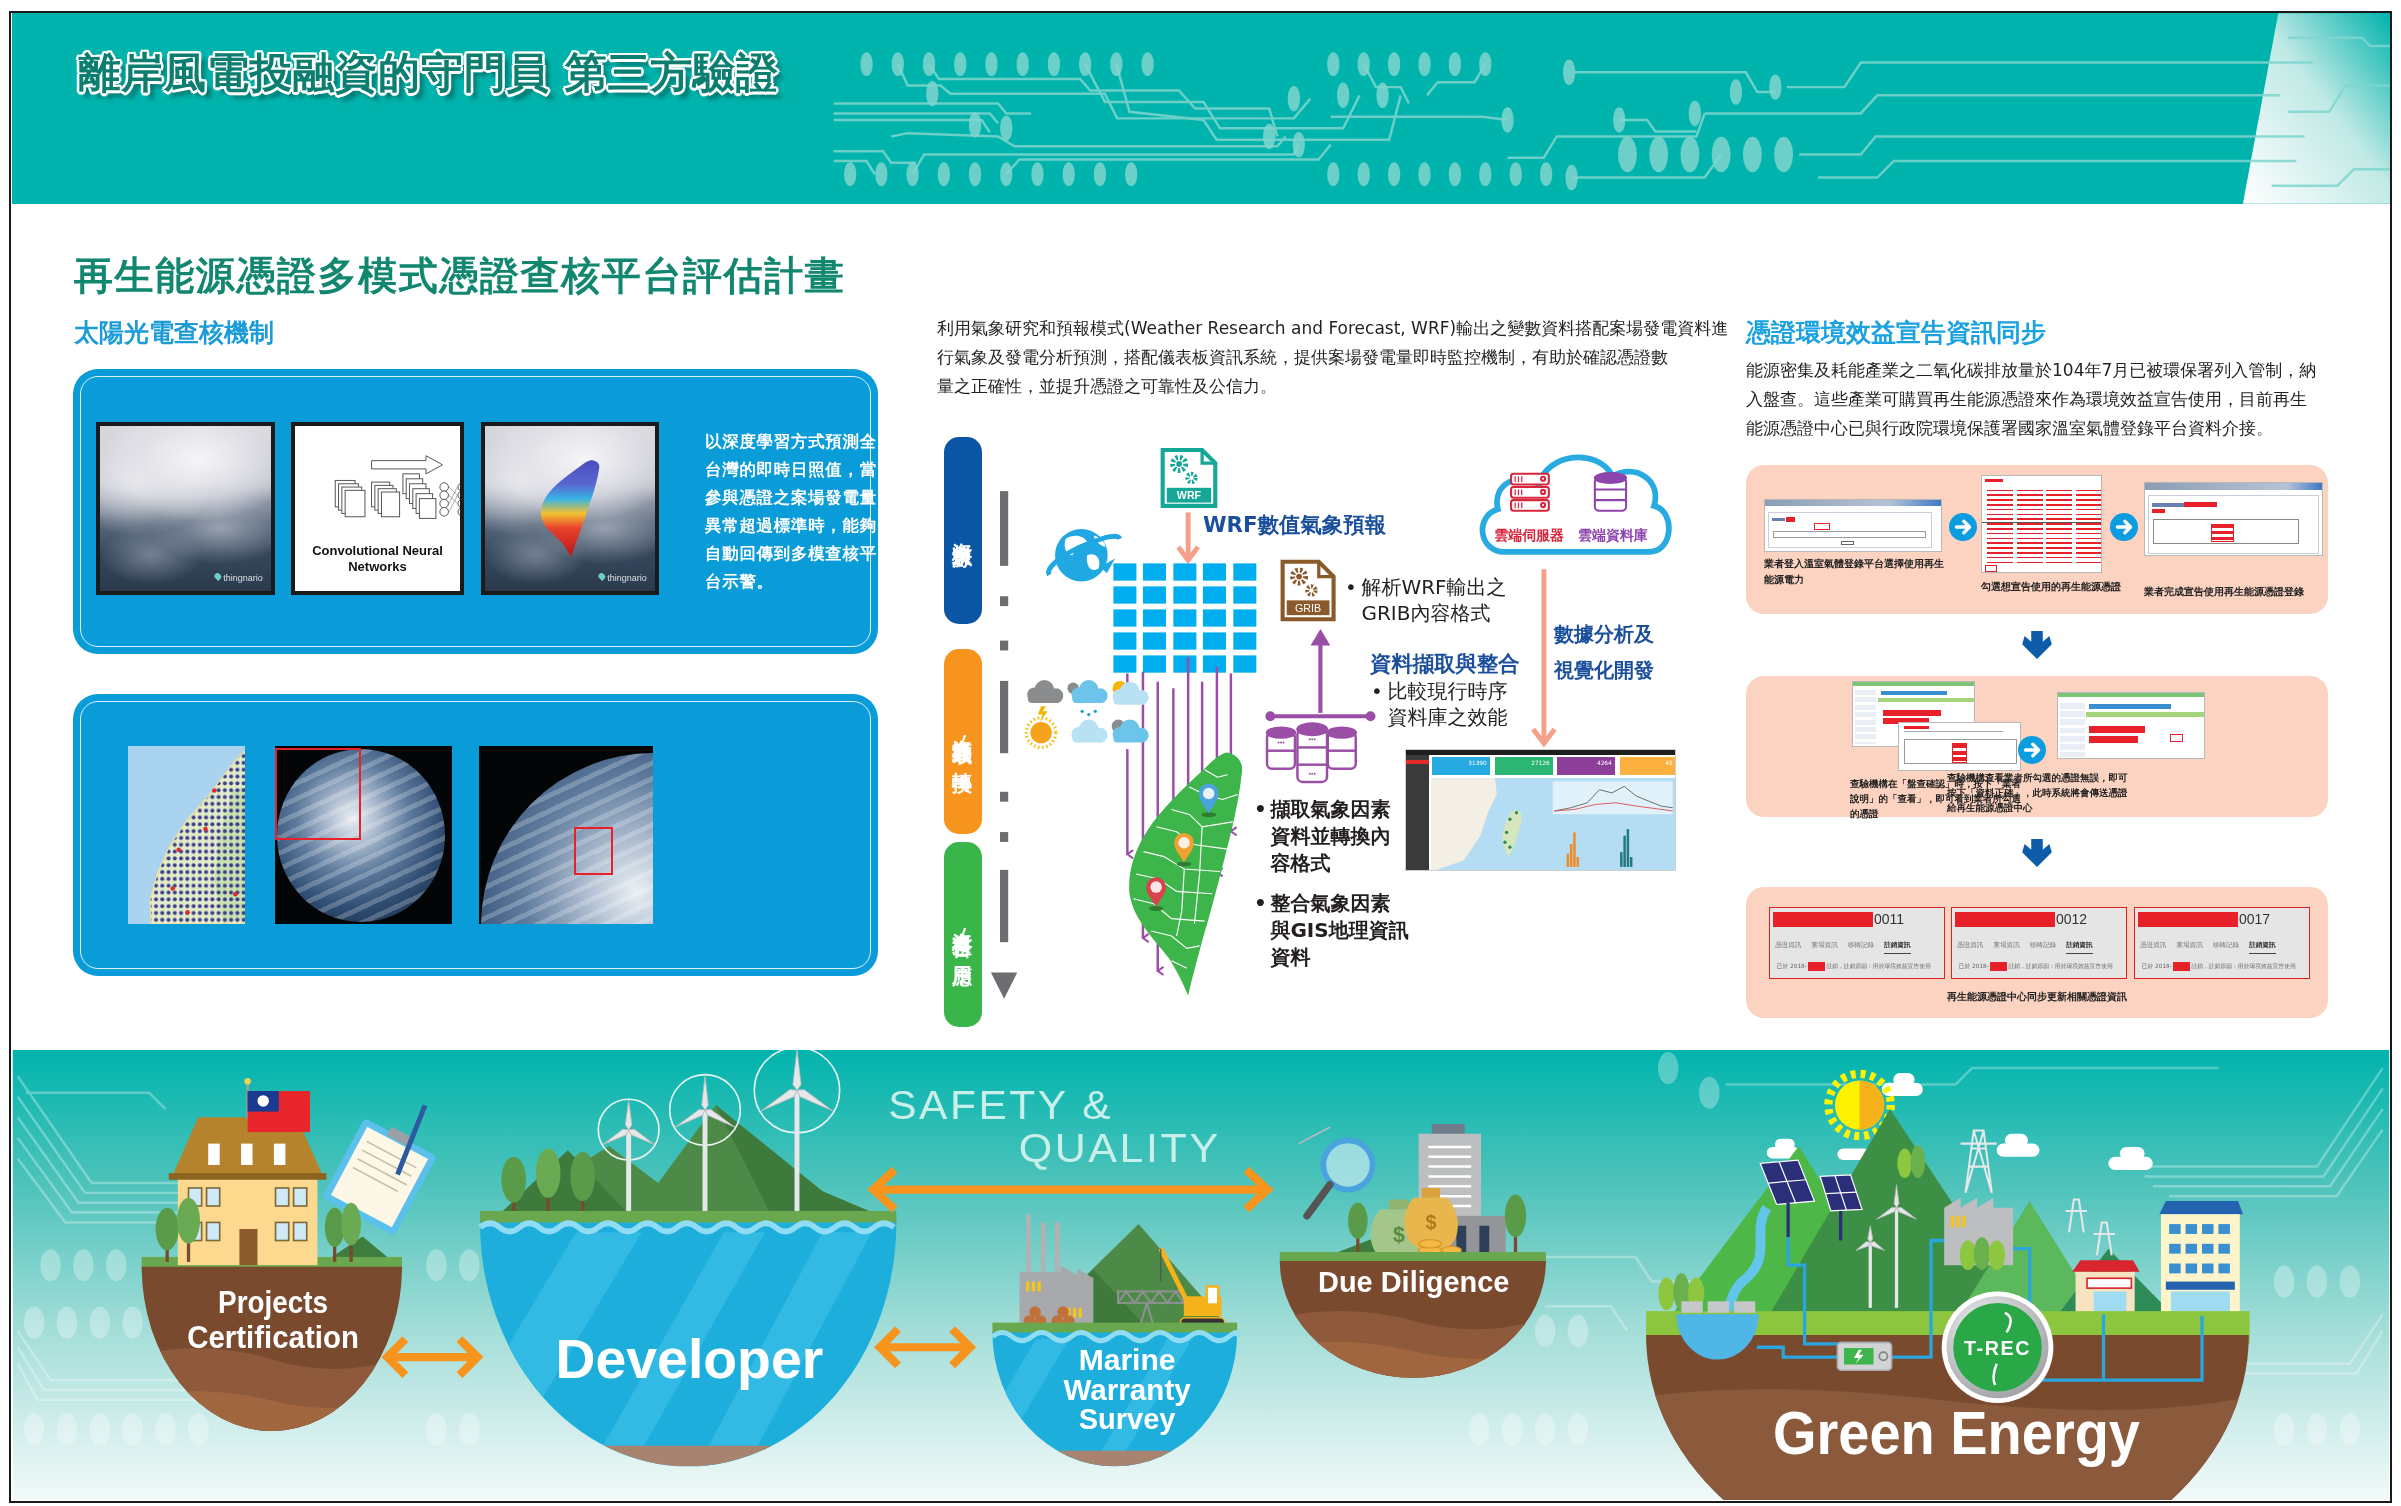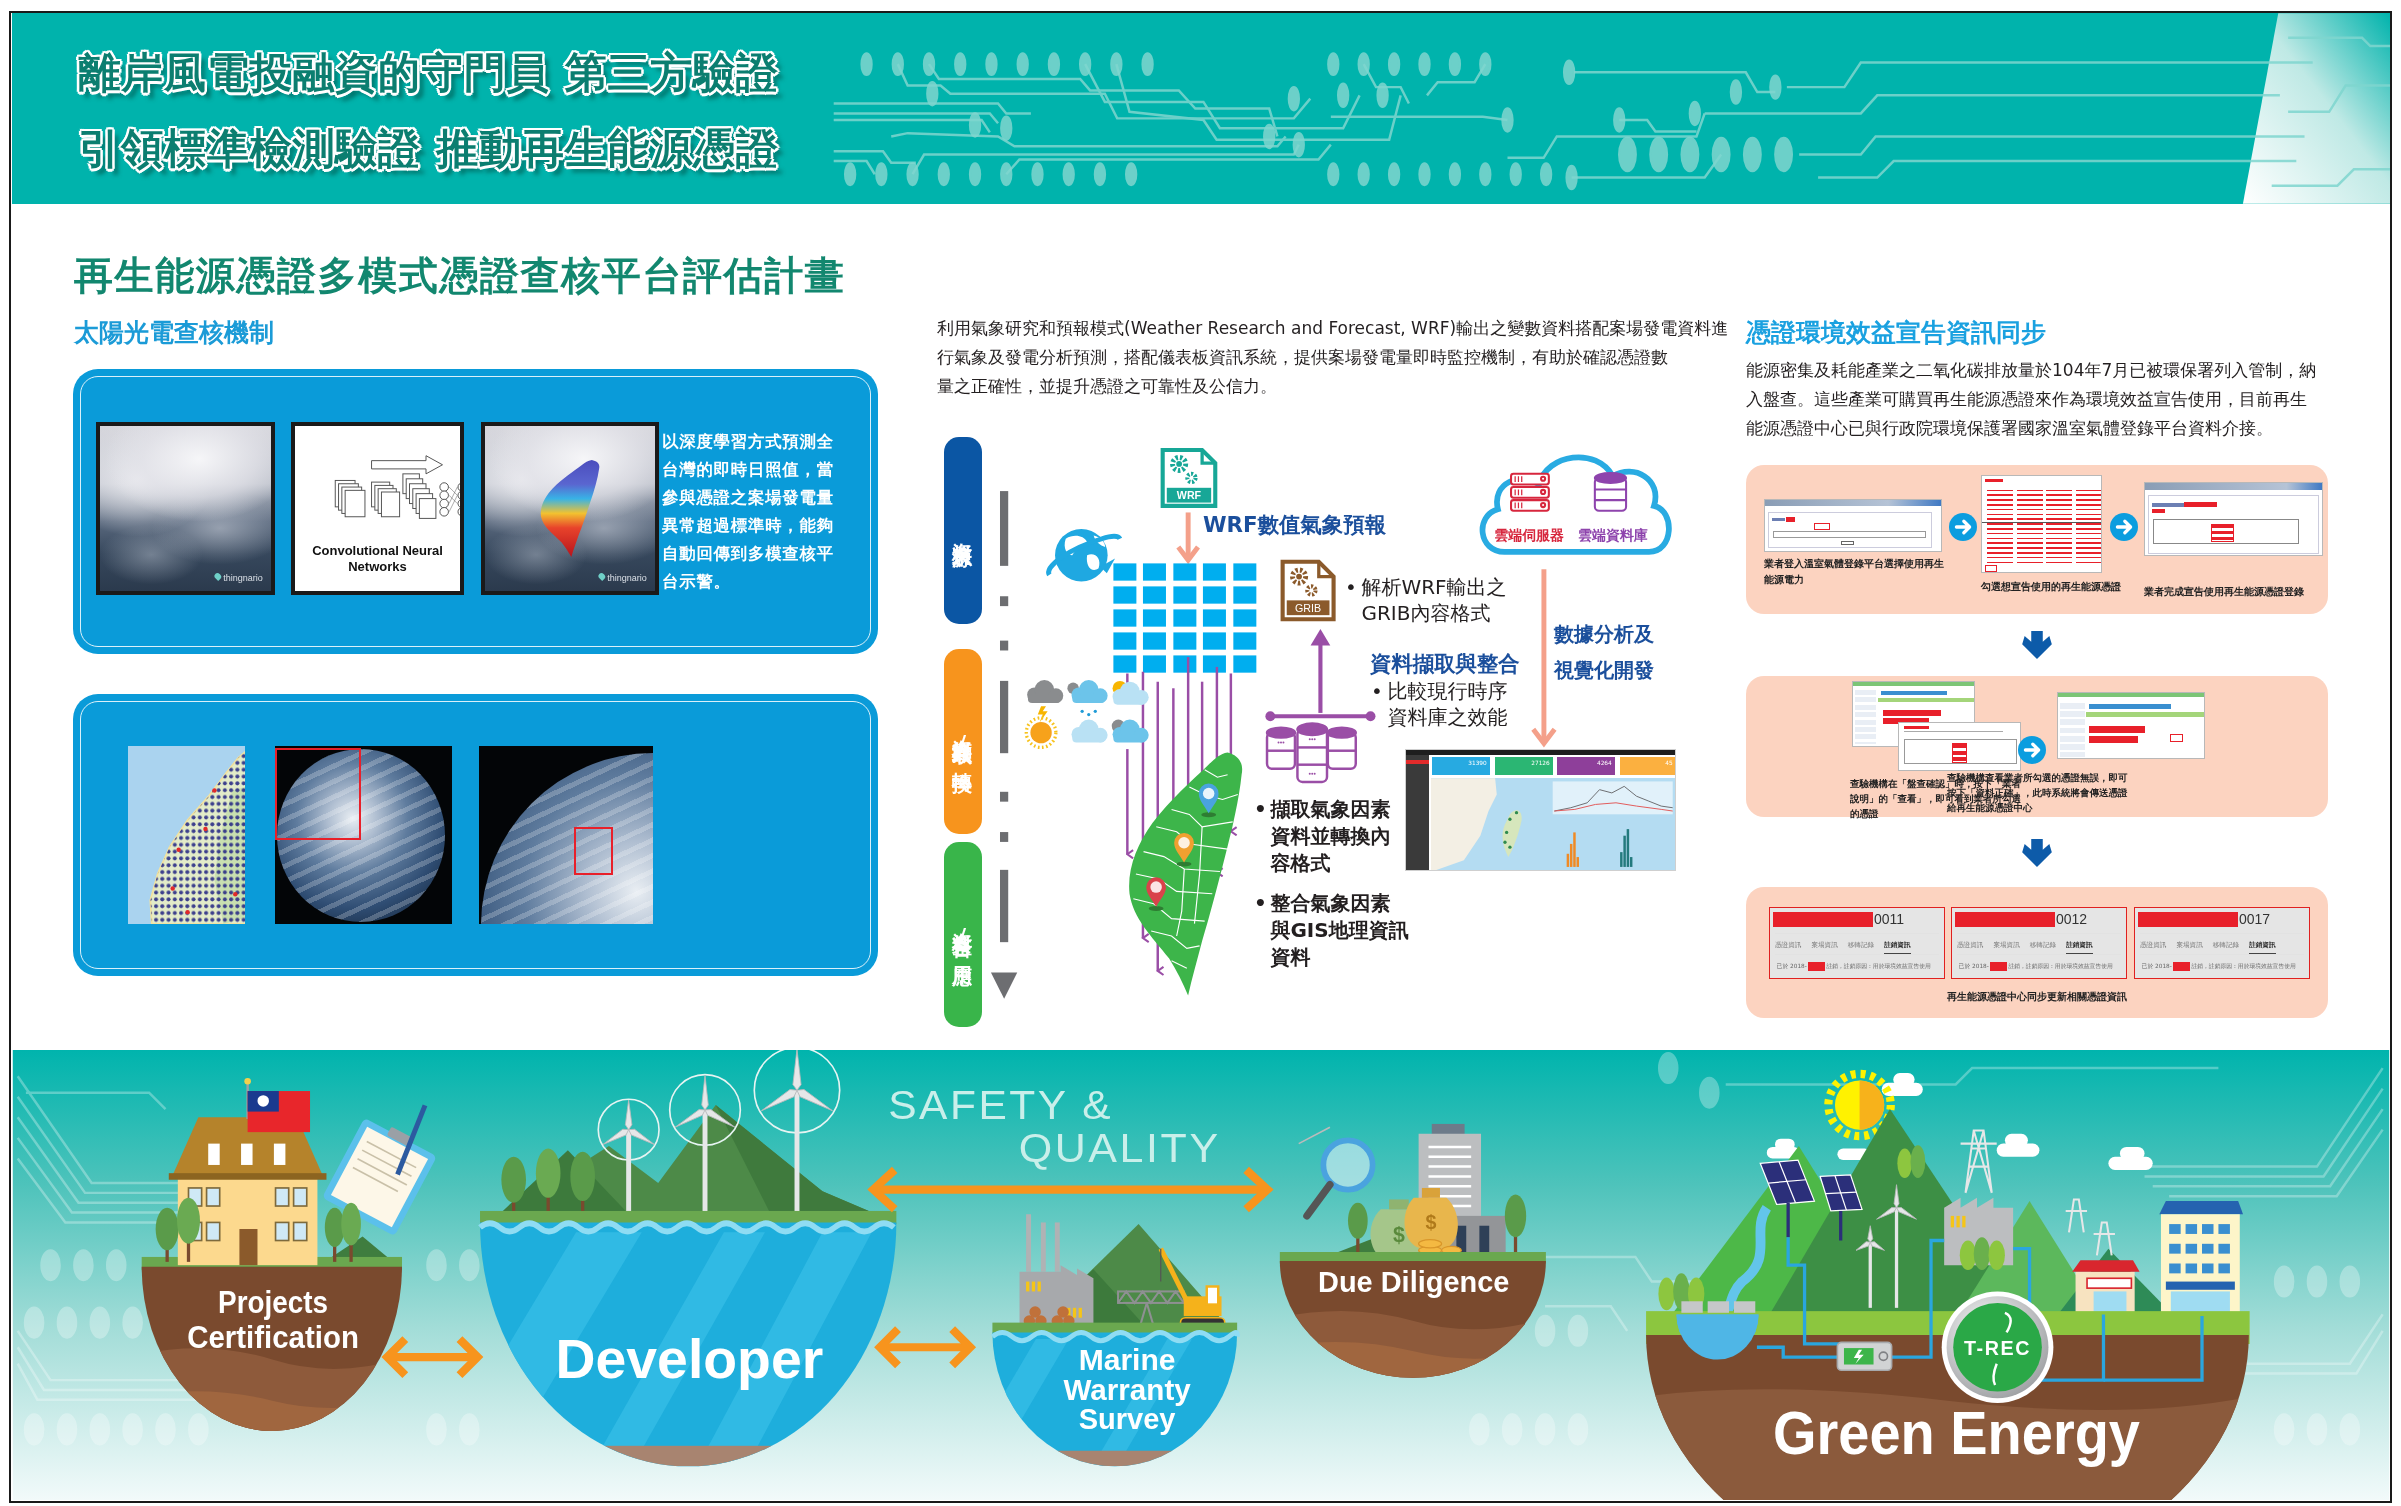--- a/index.html
+++ b/index.html
@@ -12,21 +12,21 @@
 .hdr-title{position:absolute;left:67px;font-size:42px;font-weight:bold;line-height:49px;color:#0b7e70;letter-spacing:0.8px;white-space:pre;
  text-shadow:2.5px 0 0 #fff,-2.5px 0 0 #fff,0 2.5px 0 #fff,0 -2.5px 0 #fff,1.6px 1.6px 0 #fff,-1.6px -1.6px 0 #fff,1.6px -1.6px 0 #fff,-1.6px 1.6px 0 #fff,5.8px 5.8px 4.1px rgba(0,70,60,0.6);}
 .hdr-title.l1{top:35px;}
 .hdr-title.l2{top:111px;}
 #page-title{left:74px;top:249px;font-size:39px;font-weight:bold;color:#12876f;white-space:pre;letter-spacing:1.6px;}
 .sec-heading{position:absolute;font-size:25px;font-weight:bold;color:#1b9bd7;white-space:pre;}
 .panel{position:absolute;left:73px;width:805px;background:#0a9bd9;border-radius:25px;}
 .panel::before{content:"";position:absolute;left:7.4px;top:7.4px;right:7.4px;bottom:7.4px;border:1.6px solid rgba(255,255,255,0.85);border-radius:18px;}
 .ph{position:absolute;overflow:hidden;padding-left:32px;}
 .ph.bordered{border:4.1px solid #1a1a1a;}
-.panel-text{position:absolute;left:589px;width:181px;color:#fff;font-size:16.4px;font-weight:bold;white-space:pre;letter-spacing:0.8px;}
+.panel-text{position:absolute;left:632px;width:181px;color:#fff;font-size:16.4px;font-weight:bold;white-space:pre;letter-spacing:0.8px;}
 .sat{background:
  radial-gradient(ellipse 55% 38% at 58% 20%,rgba(248,248,250,0.95),rgba(228,228,234,0.7) 60%,rgba(210,212,220,0) 100%),
  radial-gradient(ellipse 45% 35% at 22% 32%,rgba(238,238,242,0.9),rgba(215,217,224,0) 100%),
  radial-gradient(ellipse 40% 22% at 70% 62%,rgba(205,210,220,0.55),rgba(205,210,220,0) 100%),
  radial-gradient(ellipse 30% 18% at 30% 78%,rgba(190,198,210,0.45),rgba(190,198,210,0) 100%),
  linear-gradient(180deg,#d6d6dc 0%,#bcc0ca 35%,#5a697e 58%,#36475c 78%,#2b3a4d 100%);}
 .watermark{position:absolute;right:8.2px;bottom:8.2px;font-size:9px;color:rgba(235,240,245,0.9);font-family:"Liberation Sans",sans-serif;}
 .watermark .pin{display:inline-block;width:5.8px;height:7.4px;border-radius:50% 50% 50% 0;background:#6fd0c8;transform:rotate(-45deg);margin-right:2.5px;}
 .cnn-label{position:absolute;left:0;right:0;top:117px;text-align:center;font-family:"Liberation Sans",sans-serif;font-weight:bold;font-size:13px;line-height:16.4px;white-space:pre;color:#111;}
 .earth-bg{background:#030507;}
@@ -155,21 +155,20 @@
       <polyline points="2060,122 2250,122 2270,100 2760,100"></polyline>
       <polyline points="2160,90 2230,90 2250,60 2800,60"></polyline>
       <polyline points="2175,172 2250,172 2268,150 2790,150"></polyline>
       <polyline points="2198,200 2270,200 2290,180 2780,180"></polyline>
       <polyline points="2770,30 2860,30 2870,40 2894,40"></polyline>
       <polyline points="2770,120 2820,120 2840,88 2894,88"></polyline>
       <polyline points="2750,210 2830,210 2850,190 2894,190"></polyline>
     </g>
   </svg>
   <h1 class="hdr-title l1">離岸風電投融資的守門員 第三方驗證</h1>
-  <h1 class="hdr-title l2">引領標準檢測驗證 推動再生能源憑證</h1>
 </header>
 
 <h2 id="page-title" class="a">再生能源憑證多模式憑證查核平台評估計畫</h2>
 
 <section>
   <h3 class="sec-heading" style="left:74px;top:316px;">太陽光電查核機制</h3>
 
   <div class="panel" style="top:369px;height:285px;">
     <div class="ph bordered sat" style="left:23px;top:53px;width:179px;height:173px;">
       <span class="watermark"><span class="pin"></span><span>thingnario</span></span>

